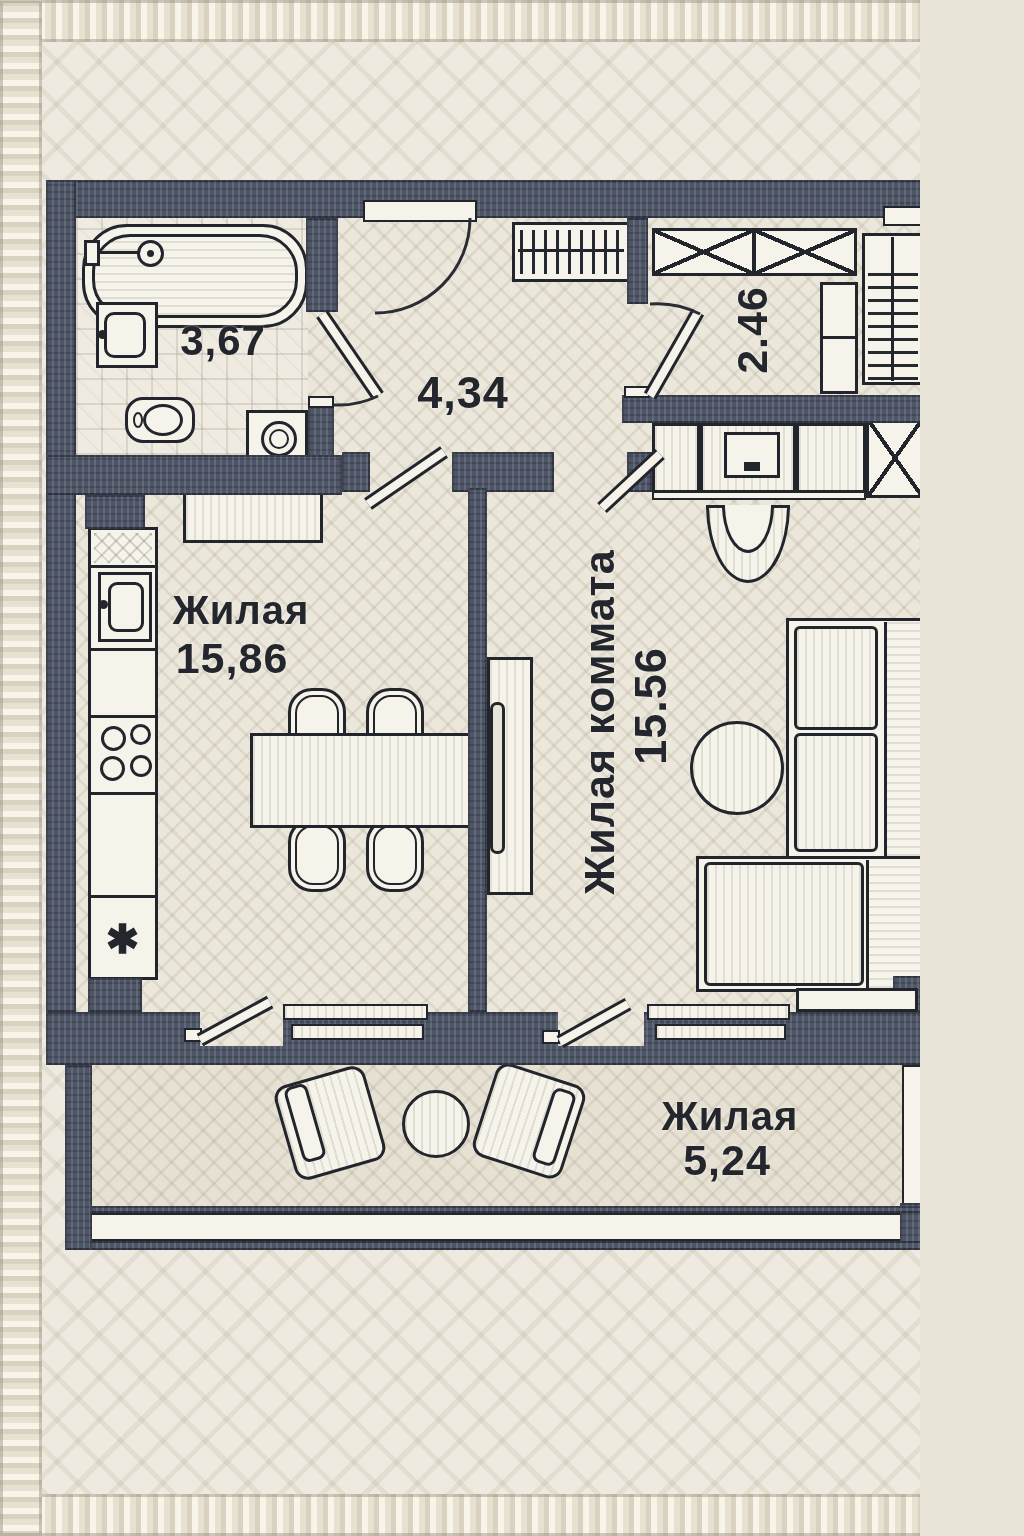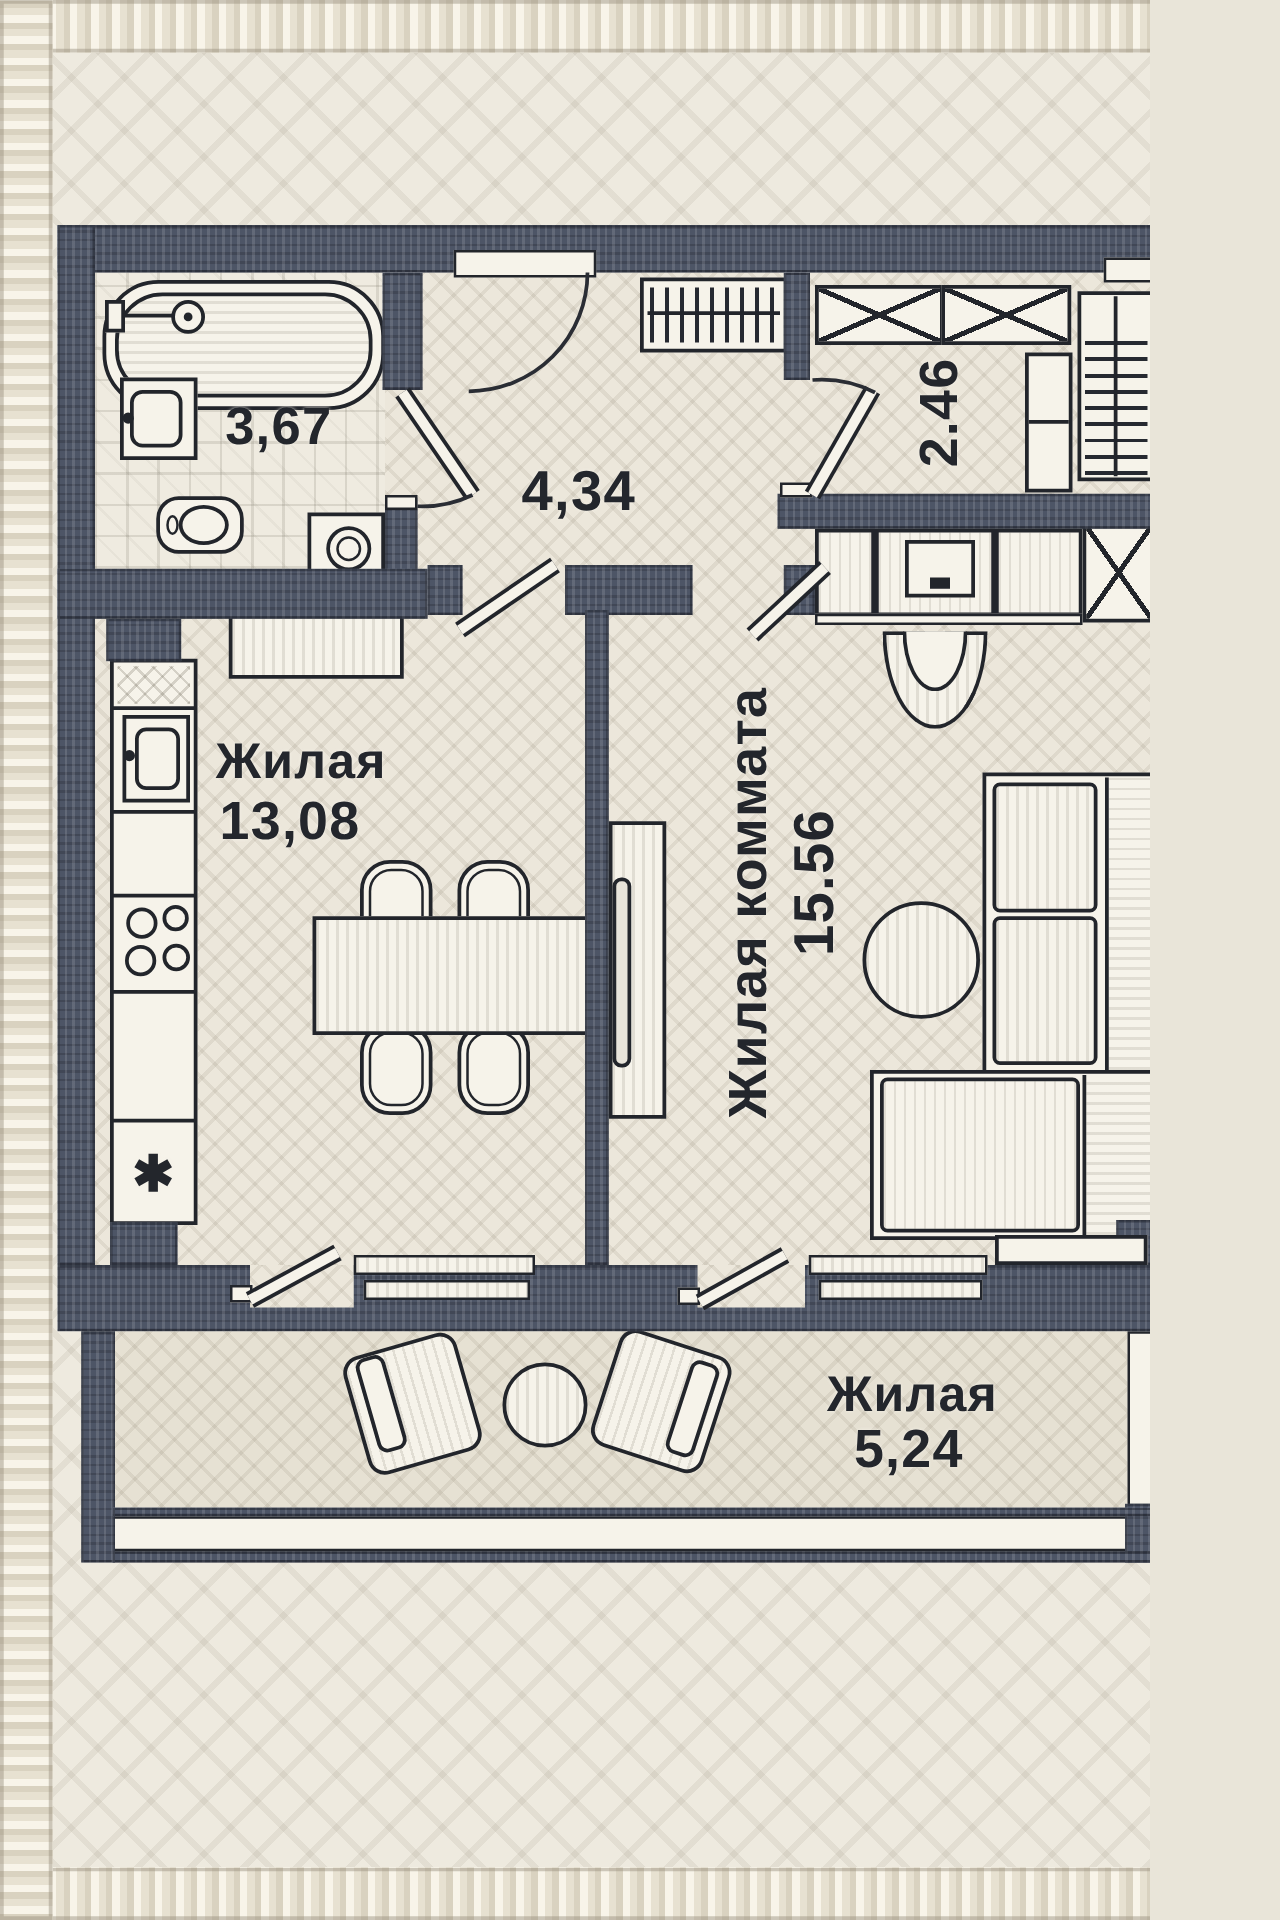--- a/index.html
+++ b/index.html
@@ -206,19 +206,19 @@
     <line x1="200" y1="1040" x2="270" y2="1002" stroke="#22252b" stroke-width="14"></line>
     <line x1="200" y1="1040" x2="270" y2="1002" stroke="#f6f3ea" stroke-width="8"></line>
     <line x1="560" y1="1042" x2="628" y2="1004" stroke="#22252b" stroke-width="14"></line>
     <line x1="560" y1="1042" x2="628" y2="1004" stroke="#f6f3ea" stroke-width="8"></line>
   </svg>
 
   <div class="lbl" style="left:223px;top:341px;font-size:42px;">3,67</div>
   <div class="lbl" style="left:463px;top:393px;font-size:45px;">4,34</div>
   <div class="lbl vlbl" style="left:752px;top:330px;font-size:43px;">2.46</div>
   <div class="lbl" style="left:241px;top:610px;font-size:40px;">Жилая</div>
-  <div class="lbl" style="left:232px;top:658px;font-size:43px;">13,08</div>
+  <div class="lbl" style="left:232px;top:658px;font-size:43px;">15,86</div>
   <div class="lbl vlbl" style="left:599px;top:722px;font-size:43px;">Жилая коммата</div>
   <div class="lbl vlbl" style="left:651px;top:706px;font-size:45px;">15.56</div>
   <div class="lbl" style="left:730px;top:1116px;font-size:40px;">Жилая</div>
   <div class="lbl" style="left:727px;top:1160px;font-size:43px;">5,24</div>
   <div class="lbl" style="left:123px;top:939px;font-size:40px;">✱</div>
 </div>
 
 </body></html>

